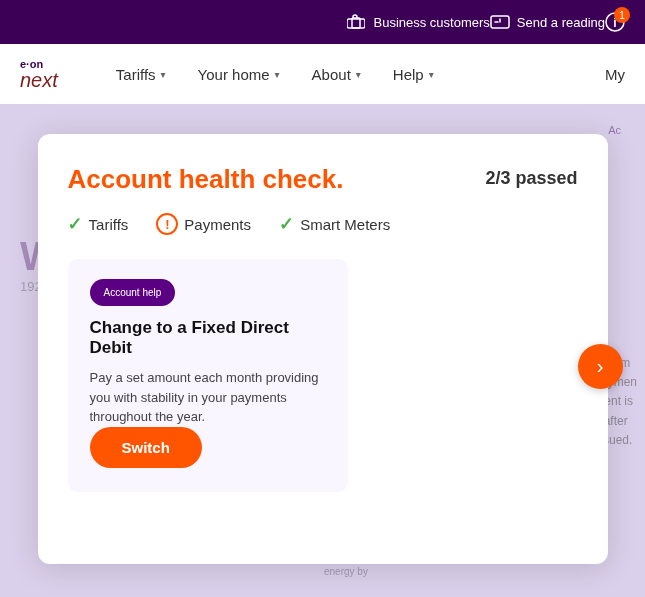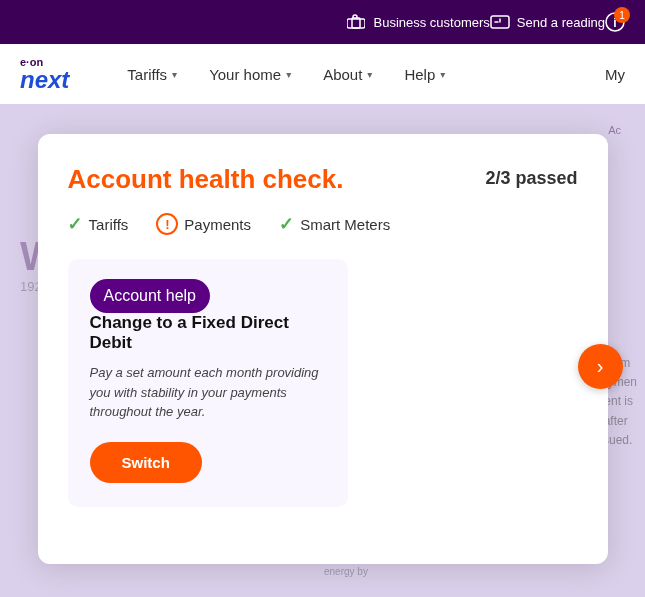--- a/index.html
+++ b/index.html
@@ -50,23 +50,23 @@
     .logo {
       margin-right: 30px;
     }
     .logo-text {
       font-size: 11px;
       color: #3d0057;
       font-weight: bold;
       line-height: 1;
     }
     .logo-next {
-      font-size: 24px;
-      color: #1d4ed8;
-      font-weight: 700;
+      font-size: 20px;
+      color: #7f1d1d;
+      font-weight: 400;
       font-style: italic;
       line-height: 1;
     }
     .nav-items {
       display: flex;
       align-items: center;
       gap: 0;
       flex: 1;
     }
     .nav-item {
@@ -198,38 +198,36 @@
     
     .card-section {
       background: #f9f6ff;
       border-radius: 10px;
       padding: 20px 22px 24px 22px;
       max-width: 280px;
     }
     .account-help-badge {
       background: #5b0082;
       color: #fff;
-      font-size: 16px;
+      font-size: 10px;
       padding: 8px 14px;
       border-radius: 20px;
       display: inline-block;
-      margin-bottom: 0;
+      margin-bottom: 12px;
     }
     .card-title {
       font-size: 17px;
       font-weight: bold;
       color: #111;
       margin-bottom: 10px;
     }
     .card-desc {
       font-size: 13px;
       color: #444;
       line-height: 1.5;
-      margin-bottom: 20px;
-      font-style: italic;
     }
     .switch-btn {
       background: #ff5500;
       color: #fff;
       border: none;
       border-radius: 24px;
       padding: 12px 32px;
       font-size: 15px;
       font-weight: 600;
       cursor: pointer;

